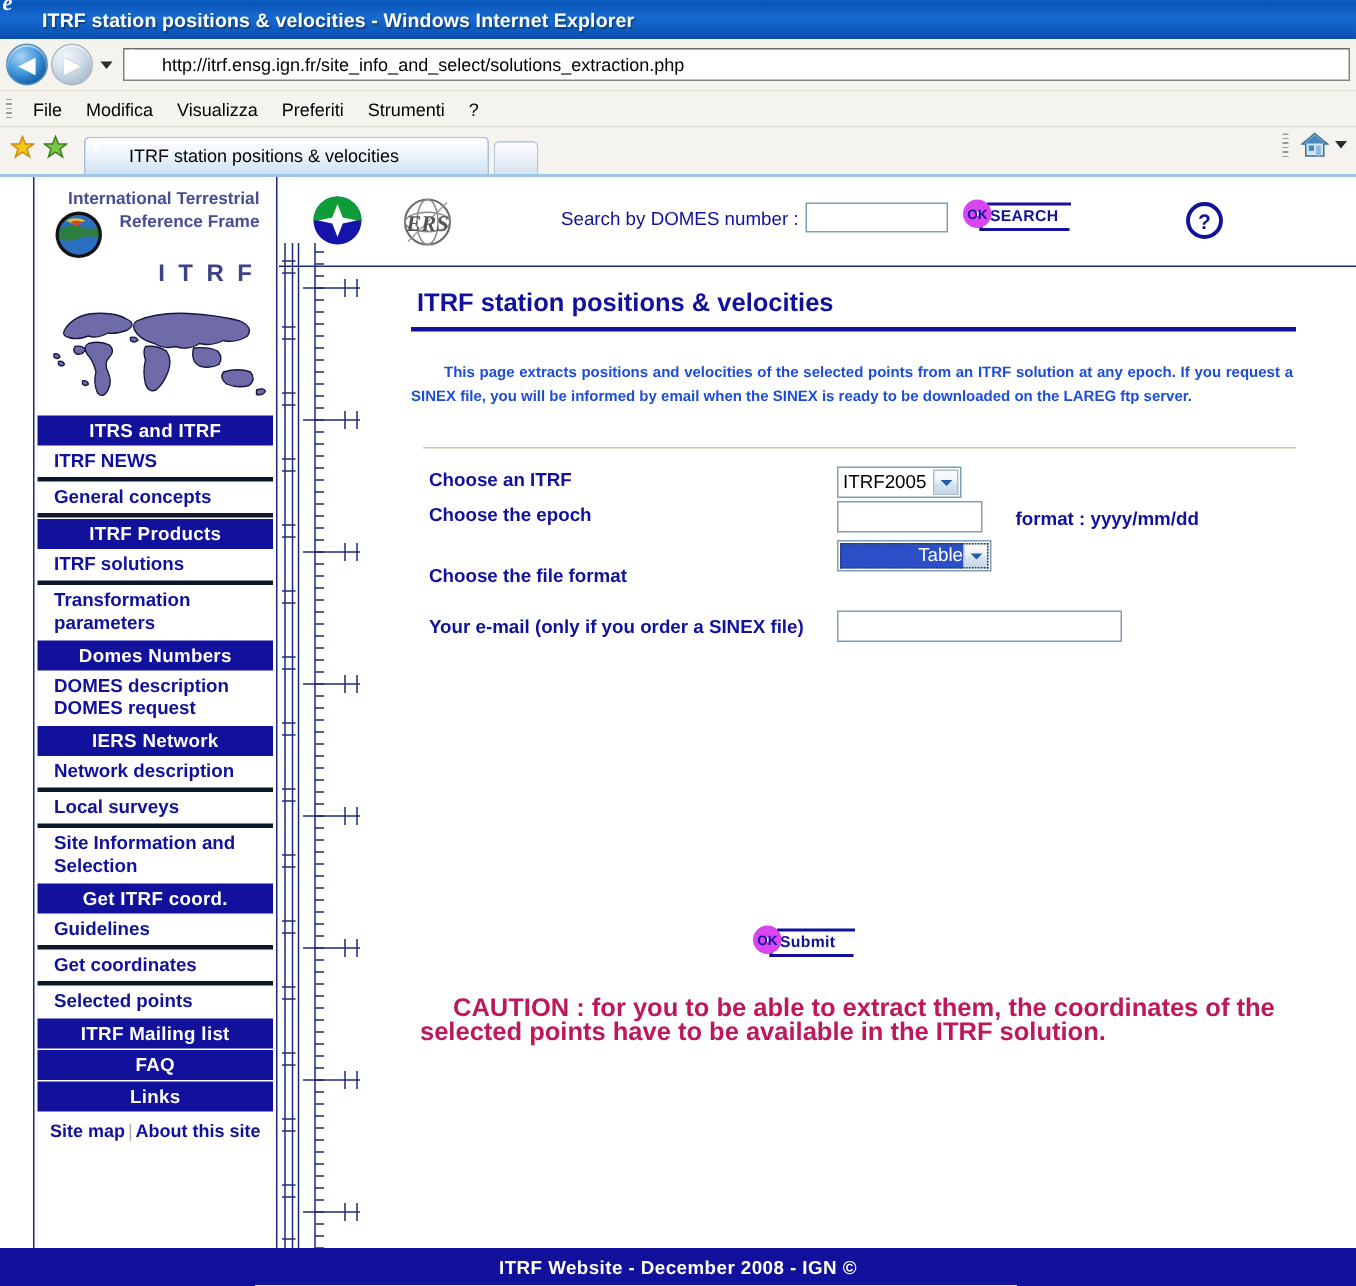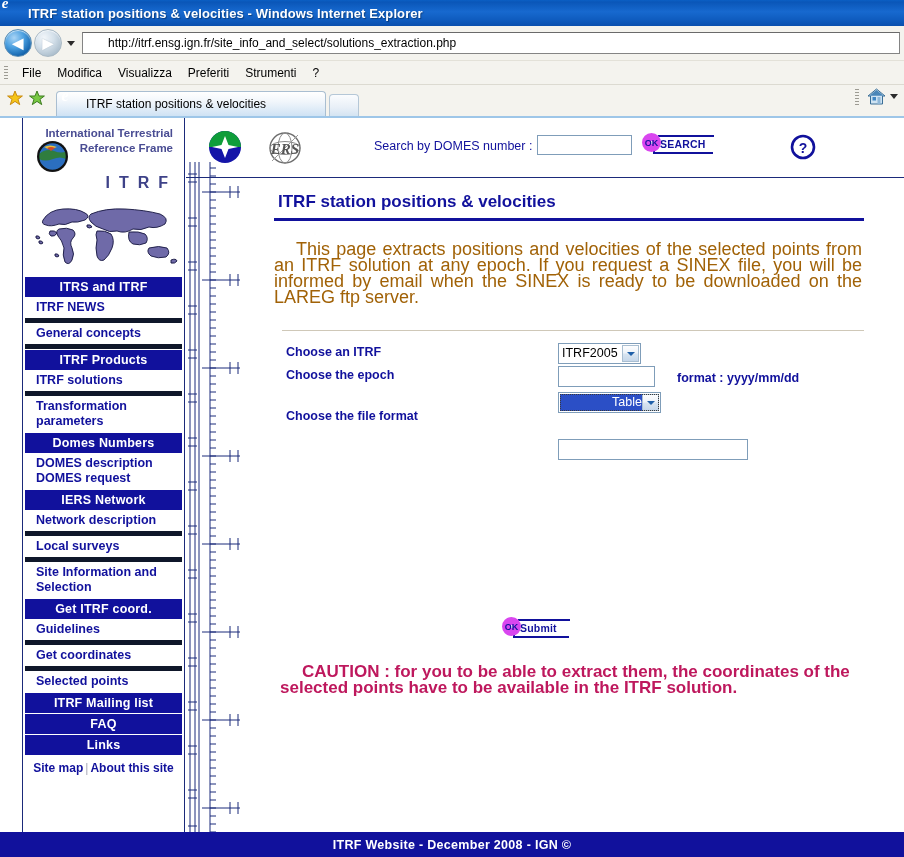--- a/index.html
+++ b/index.html
@@ -296,21 +296,21 @@
     padding: 3px 2px;
     margin: 1px 2px 0 2px;
     letter-spacing: 0.2px;
     cursor: pointer;
   }
   .nav-link {
     color: #11119c;
     font-size: 12.5px;
     font-weight: bold;
     padding: 3px 5px 3px 11px;
-    border-bottom: 5px solid #0f172a;
+    border-bottom: 3px solid #0f172a;
     margin: 0 2px;
     line-height: 15px;
     cursor: pointer;
   }
   .nav-link.pair {
     border-bottom: none;
     padding-bottom: 0;
   }
   .nav-link.pair2 {
     padding-top: 0;
@@ -395,23 +395,23 @@
     color: #11119c;
     padding: 12px 0 6px 26px;
   }
   #title-rule {
     height: 3px;
     background: #11119c;
     margin: 0 28px 0 22px;
   }
   #intro-para {
     margin: 20px 30px 0 22px;
-    font-size: 18px;
-    color: #a16207;
-    font-weight: normal;
+    font-size: 10px;
+    color: #1d4ed8;
+    font-weight: bold;
     text-align: justify;
     line-height: 16px;
     text-indent: 22px;
   }
   #mid-rule {
     height: 1px;
     background: #cfc8b8;
     margin: 25px 28px 0 30px;
   }
 
@@ -905,20 +905,21 @@
       <div id="fmt-hint">format : yyyy/mm/dd</div>
 
       <div class="form-label fl-format">Choose the file format</div>
       <div class="select-wrap" id="sel-format">
         <span class="sel-text">Table</span>
         <span class="sel-btn">
             <i></i>
           </span>
       </div>
 
+      <div class="form-label fl-email">Your e-mail (only if you order a SINEX file)</div>
       <input class="ie-text" id="inp-email" type="text" style="">
     </div>
 
     <div id="submit-btn" class="okbtn">
       <span class="okline-top" style="width:52px"></span>
       <span class="okcirc">OK</span>
       <span class="oklabel">Submit</span>
       <span class="oktick"></span>
       <span class="okline-bot" style="width:56px"></span>
     </div>

